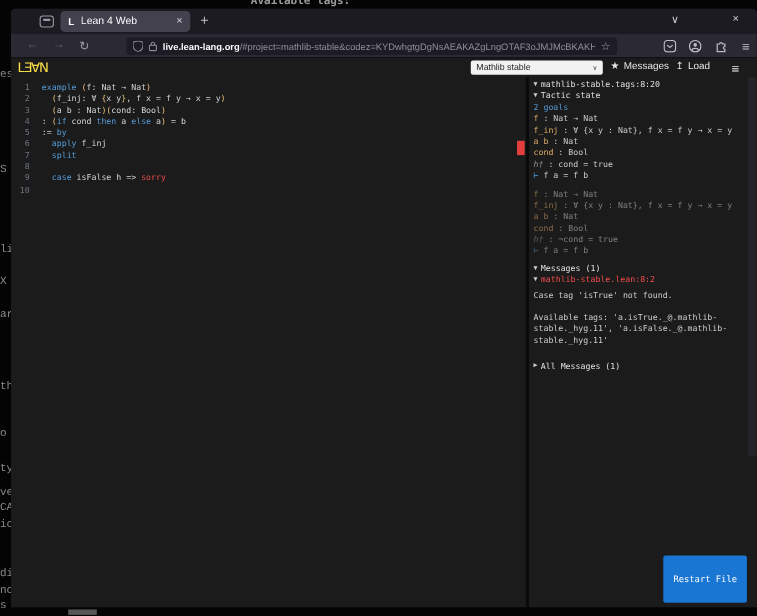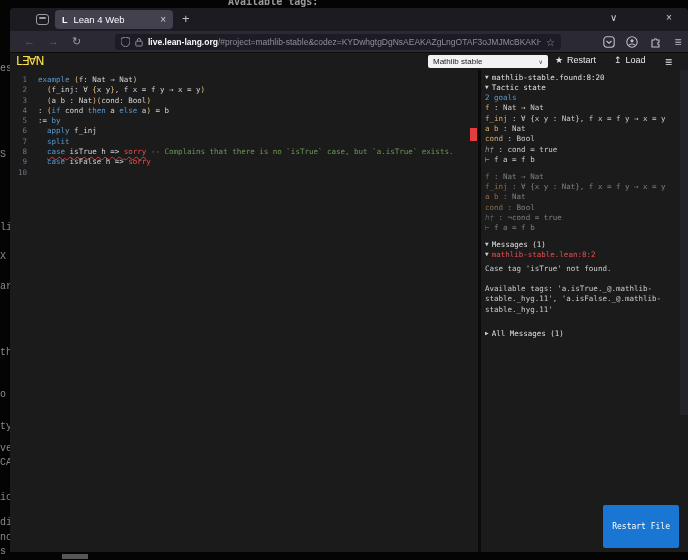--- a/index.html
+++ b/index.html
@@ -96,21 +96,21 @@
     <span class="bg-frag" style="top: 149px;">S</span>
     <span class="bg-frag" style="top: 222px;">li</span>
     <span class="bg-frag" style="top: 251px;">X</span>
     <span class="bg-frag" style="top: 281px;">ar</span>
     <span class="bg-frag" style="top: 347px;">th</span>
     <span class="bg-frag" style="top: 389px;">o</span>
     <span class="bg-frag" style="top: 421px; text-align: right;">ty</span>
     <span class="bg-frag" style="top: 443px;">ve</span>
     <span class="bg-frag" style="top: 457px;">CA</span>
     <span class="bg-frag" style="top: 492px; padding-left: 48px;">Al</span>
-    <span class="bg-frag" style="top: 492px;">ic</span>
+    <span class="bg-frag" style="top: 472px;">ic</span>
     <span class="bg-frag" style="top: 517px;">di</span>
     <span class="bg-frag" style="top: 532px;">nc</span>
     <span class="bg-frag" style="top: 546px;">s</span>
   </div>
 <div class="bottom-frag"></div>
 
 <div class="bwindow">
 
   <div class="tabbar">
     <span class="ffview"></span>
@@ -162,49 +162,49 @@
 
   <div class="leanapp">
     <div class="lheader">
       <span class="llogo">L∃∀N</span>
       <div class="toolsel">
         <span>Mathlib stable</span>
         <span style="font-size:6px;color:#444;">∨</span>
       </div>
       <span class="hbtn" style="left:545px;">
         <span class="ic">★</span>
-        <span>Restart</span>
+        <span>Messages</span>
       </span>
       <span class="hbtn" style="left:604px;">
         <span class="ic">↥</span>
         <span>Load</span>
       </span>
       <span class="hbtn" style="left:655px;font-size:12px;">≡</span>
     </div>
 
     <div class="mainrow">
       <div class="editor">
         <div id="code-lines">
             <div class="ed-line"><span class="gut">1</span><span class="ltxt"><span class="kw">example</span><span> </span><span class="pa">(</span><span>f: Nat → Nat</span><span class="pa">)</span></span></div>
             <div class="ed-line"><span class="gut">2</span><span class="ltxt"><span>  </span><span class="pa">(</span><span>f_inj: ∀ </span><span class="pa">{</span><span>x y</span><span class="pa">}</span><span>, f x = f y → x = y</span><span class="pa">)</span></span></div>
             <div class="ed-line"><span class="gut">3</span><span class="ltxt"><span>  </span><span class="pa">(</span><span>a b : Nat</span><span class="pa">)</span><span class="pa">(</span><span>cond: Bool</span><span class="pa">)</span></span></div>
             <div class="ed-line"><span class="gut">4</span><span class="ltxt"><span>: </span><span class="pa">(</span><span class="kw">if</span><span> cond </span><span class="kw">then</span><span> a </span><span class="kw">else</span><span> a</span><span class="pa">)</span><span> = b</span></span></div>
             <div class="ed-line"><span class="gut">5</span><span class="ltxt"><span>:= </span><span class="kw">by</span></span></div>
             <div class="ed-line"><span class="gut">6</span><span class="ltxt"><span>  </span><span class="kw">apply</span><span> f_inj</span></span></div>
             <div class="ed-line"><span class="gut">7</span><span class="ltxt"><span>  </span><span class="kw">split</span></span></div>
-            <div class="ed-line"><span class="gut">8</span><span class="ltxt"><span>  </span><span class="kw sq">case</span><span class="sq"> isTrue h =&gt; </span><span class="sor sq">sorry</span><span> </span><span class="cm">-- Complains that there is no `isTrue` case, but `a.isTrue` exists.</span></span></div>
+            <div class="ed-line"><span class="gut">8</span></div>
             <div class="ed-line"><span class="gut">9</span><span class="ltxt"><span>  </span><span class="kw">case</span><span> isFalse h =&gt; </span><span class="sor">sorry</span></span></div>
             <div class="ed-line"><span class="gut">10</span><span class="ltxt"></span></div>
           </div>
         <div class="edmark"></div>
       </div>
       <div class="divider"></div>
       <div class="infoview">
         <div id="infoview-rows">
-            <div class="iv-hdr "><span class="arr">▼</span><span>mathlib-stable.found:8:20</span></div>
+            <div class="iv-hdr "><span class="arr">▼</span><span>mathlib-stable.tags:8:20</span></div>
             <div class="iv-hdr "><span class="arr">▼</span><span>Tactic state</span></div>
             <div class="iv-line "><span class="blue">2 goals</span></div>
             <div class="iv-line "><span class="gold">f</span><span> : Nat → Nat</span></div>
             <div class="iv-line "><span class="gold">f_inj</span><span> : ∀ {x y : Nat}, f x = f y → x = y</span></div>
             <div class="iv-line "><span class="gold">a b</span><span> : Nat</span></div>
             <div class="iv-line "><span class="gold">cond</span><span> : Bool</span></div>
             <div class="iv-line "><span class="inac">h†</span><span> : cond = true</span></div>
             <div class="iv-line "><span class="blue">⊢</span><span> f a = f b</span></div>
             <div style="height: 6px;"></div>
             <div class="iv-line dim"><span class="gold">f</span><span> : Nat → Nat</span></div>

